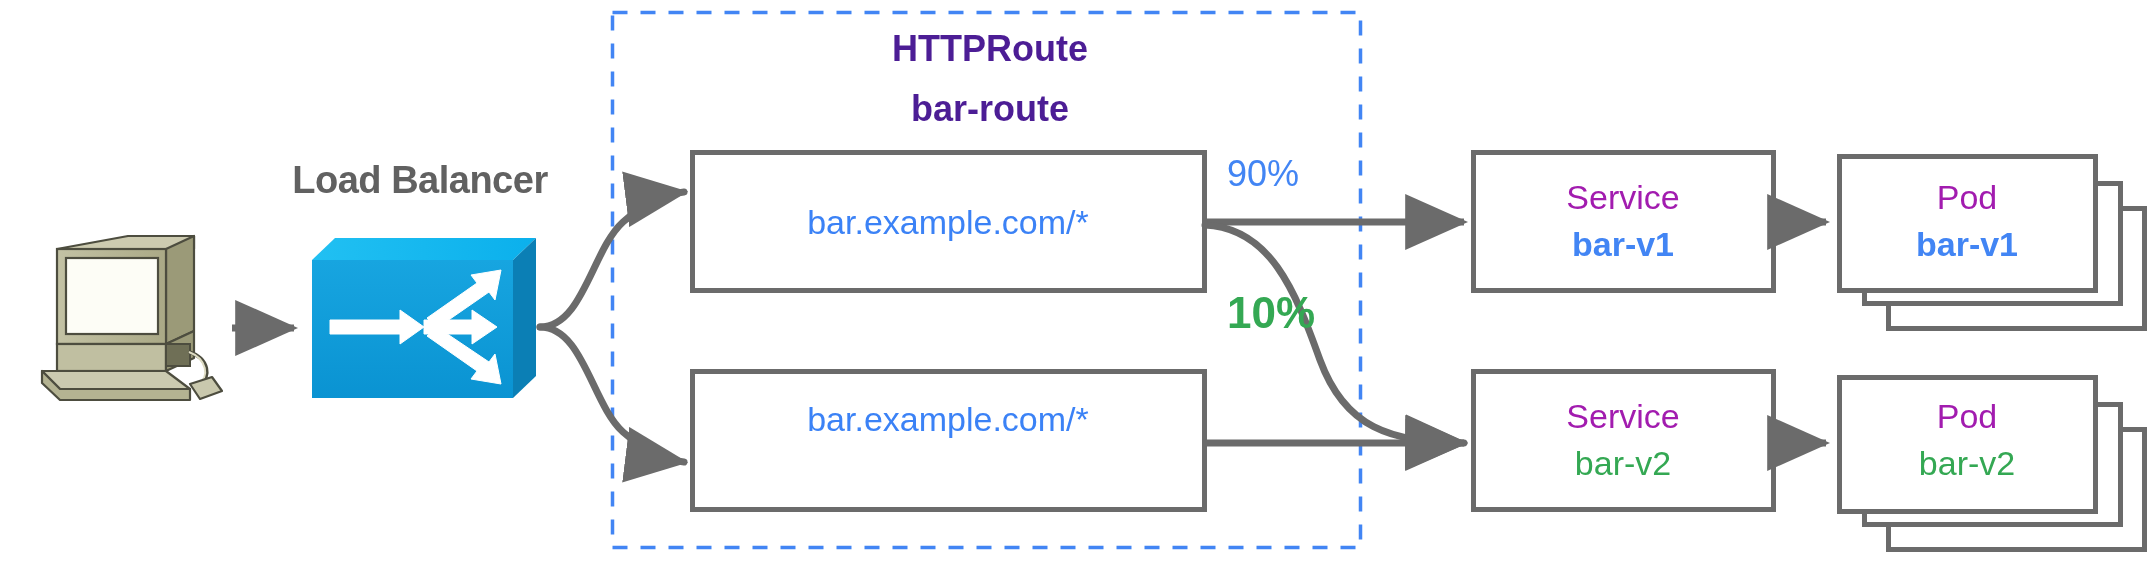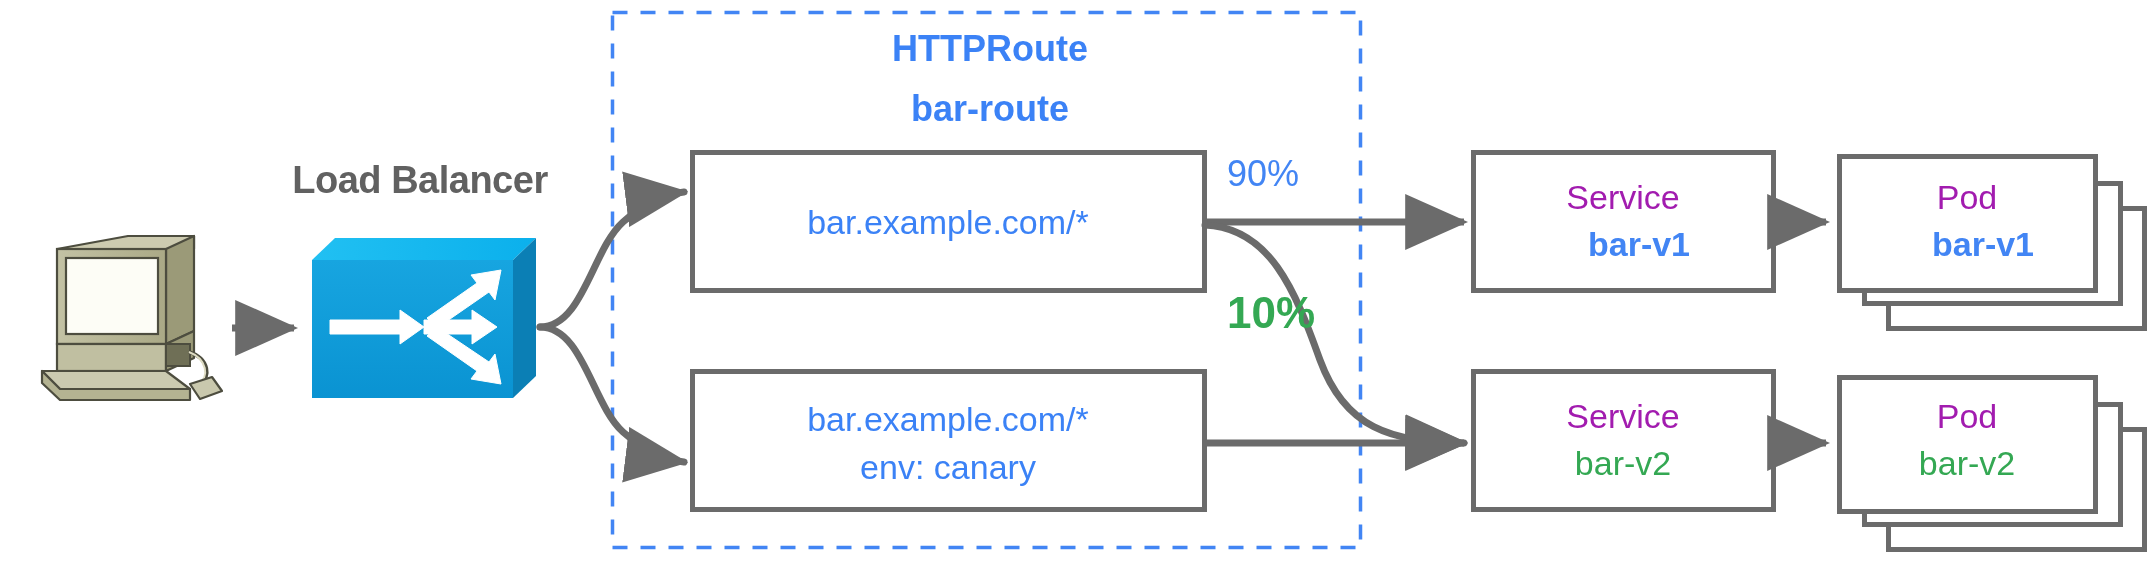--- a/index.html
+++ b/index.html
@@ -45,30 +45,29 @@
     color: #a21caf;
     font-size: 34px;
     font-weight: normal;
     text-align: center;
   }
   .node-sub-blue {
     color: #4285f4;
     font-size: 34px;
     font-weight: bold;
     text-align: center;
-    margin-left: 16px;
   }
   .node-sub-green {
     color: #34a853;
     font-size: 34px;
     font-weight: normal;
     text-align: center;
   }
   .route-title {
-    color: #3b82f6;
+    color: #4c1d95;
     font-size: 36px;
     font-weight: bold;
     text-align: center;
   }
   .pct-blue {
     color: #4285f4;
     font-size: 36px;
     font-weight: normal;
   }
   .pct-green {
@@ -182,21 +181,20 @@
   </svg>
 
   <div class="lbl title-gray centered" style="left:420px; top:150px;margin-top:9px;">Load Balancer</div>
 
   <div class="lbl route-title centered" style="left:990px; top:28px;">HTTPRoute</div>
   <div class="lbl route-title centered" style="left:990px; top:75px;margin-top:13px;">bar-route</div>
 
   <div class="lbl box-text centered" style="left:948px; top:203px;">bar.example.com/*</div>
 
   <div class="lbl box-text centered" style="left:948px; top:400px;">bar.example.com/*</div>
-  <div class="lbl box-text centered" style="left:948px; top:448px;">env: canary</div>
 
   <div class="lbl pct-blue" style="left:1227px; top:153px;">90%</div>
   <div class="lbl pct-green" style="left:1227px; top:288px;">10%</div>
 
   <div class="lbl node-head centered" style="left:1623px; top:178px;">Service</div>
   <div class="lbl node-sub-blue centered" style="left:1623px; top:225px;">bar-v1</div>
 
   <div class="lbl node-head centered" style="left:1623px; top:397px;">Service</div>
   <div class="lbl node-sub-green centered" style="left:1623px; top:444px;">bar-v2</div>
 

